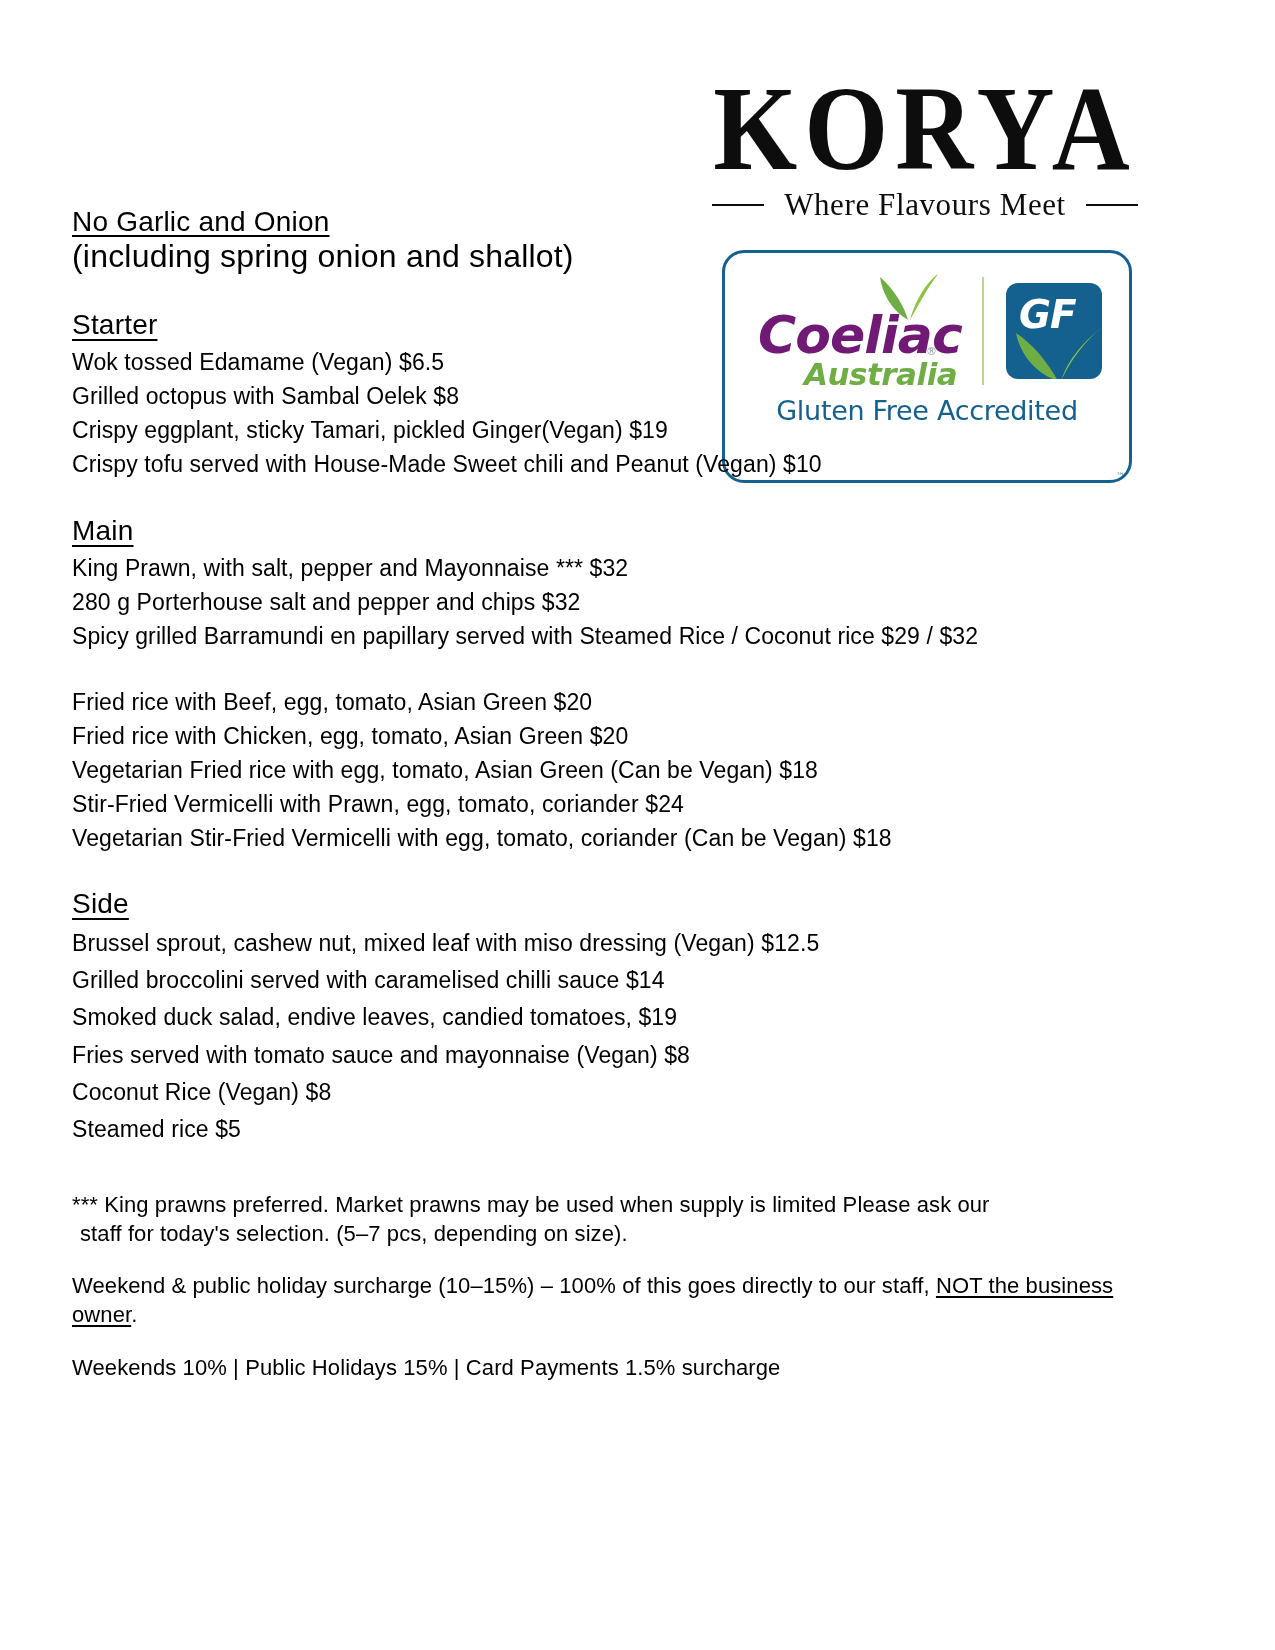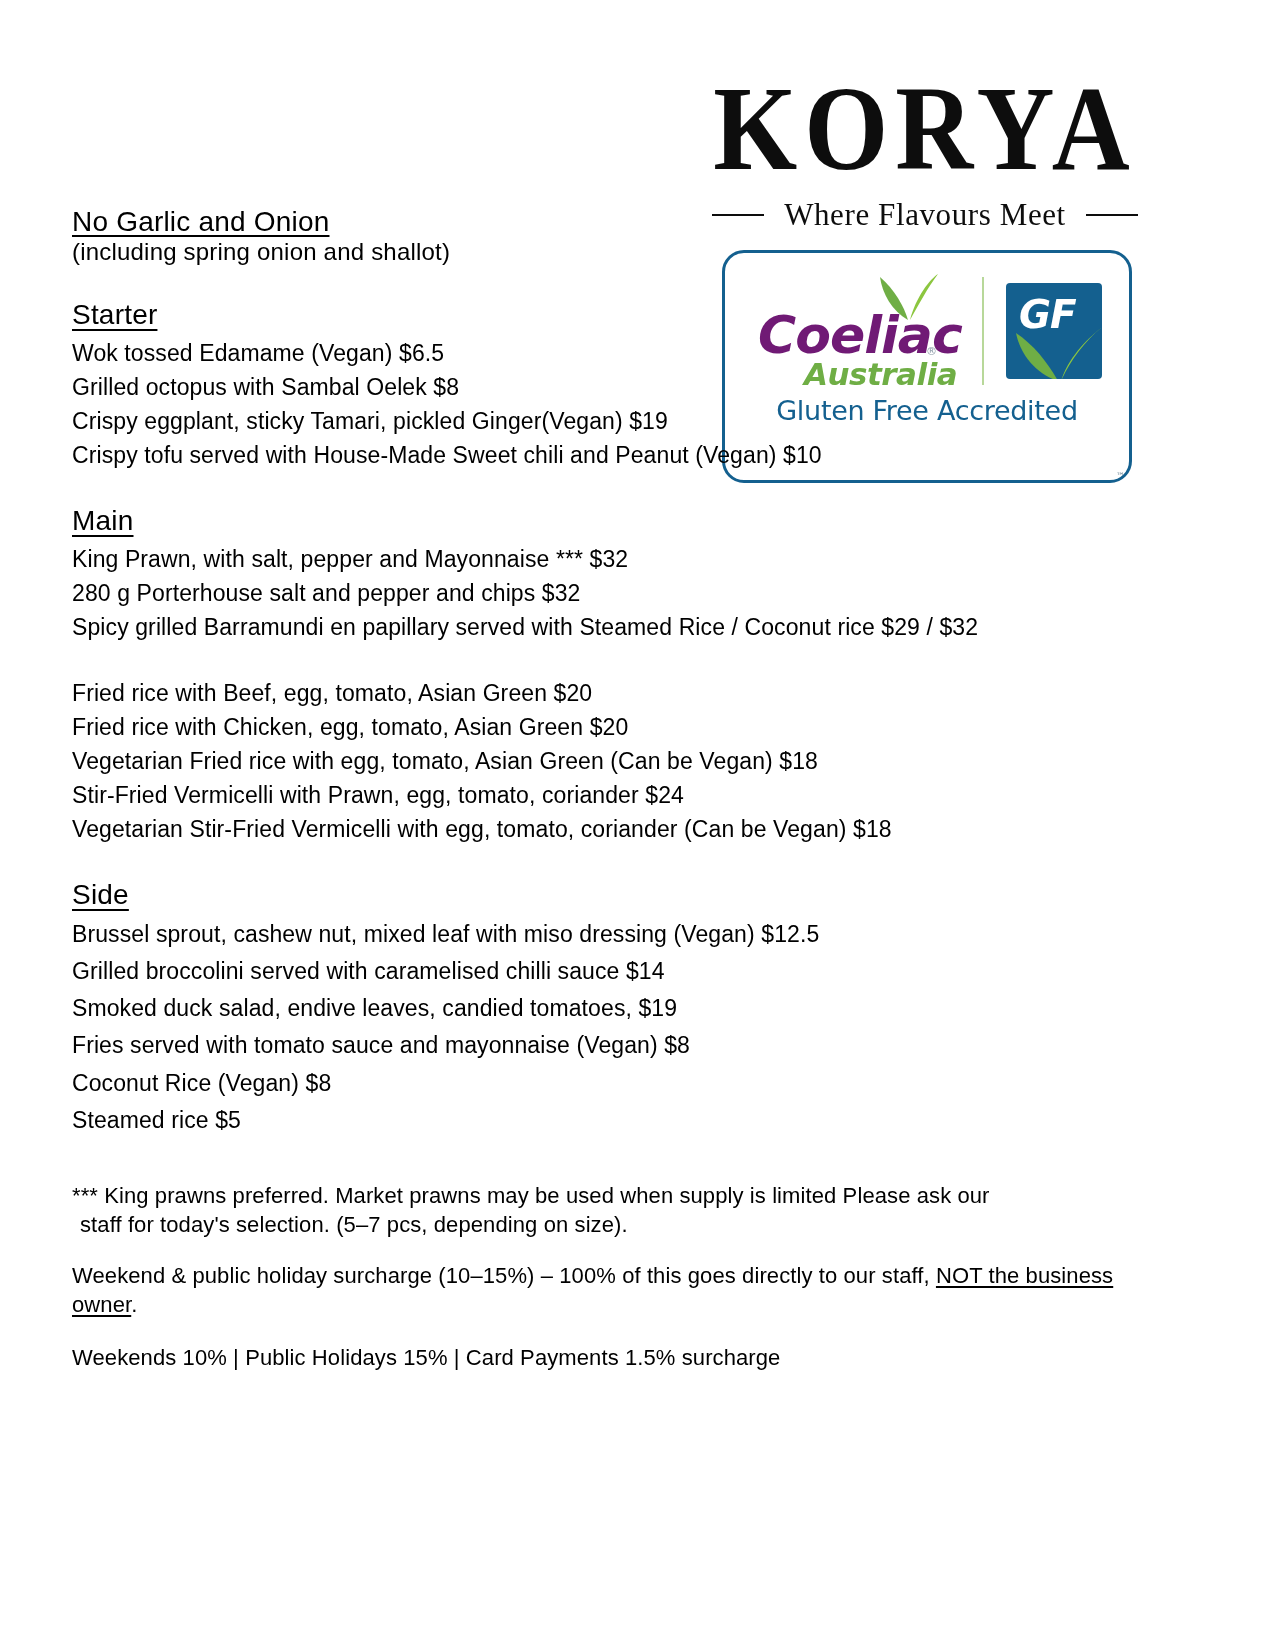--- a/index.html
+++ b/index.html
@@ -39,21 +39,21 @@
     color: #0d0d0d;
     margin: 0;
     transform: scaleY(1.12);
     transform-origin: top center;
   }
   .logo-tagline-row {
     display: flex;
     align-items: center;
     justify-content: center;
     gap: 20px;
-    margin-top: 22px;
+    margin-top: 12px;
   }
   .tagline-rule {
     height: 2px;
     width: 52px;
     background: #0d0d0d;
     flex: none;
   }
   .logo-tagline {
     font-family: "Liberation Serif", "DejaVu Serif", serif;
     font-size: 31px;
@@ -130,21 +130,21 @@
   .badge-divider {
     width: 2px;
     height: 108px;
     background: #b8d89a;
     margin: 0 22px;
     flex: none;
   }
   .gf-box {
     width: 96px;
     height: 96px;
-    border-radius: 4px;
+    border-radius: 12px;
     background: #14608f;
     position: relative;
     overflow: hidden;
     flex: none;
   }
   .gf-text {
     position: absolute;
     left: 13px;
     top: 9px;
     font-family: "DejaVu Sans", sans-serif;
@@ -192,21 +192,21 @@
     margin-bottom: 0;
   }
   .notice-title {
     font-size: 28px;
     line-height: 1.18;
     text-decoration: underline;
     text-underline-offset: 4px;
     letter-spacing: 0.2px;
   }
   .notice-sub {
-    font-size: 24px;
+    font-size: 32px;
     line-height: 1.18;
     letter-spacing: 0.2px;
   }
 
   .section {
     margin-top: 32px;
   }
   .section-heading {
     font-size: 28px;
     line-height: 1.2;

